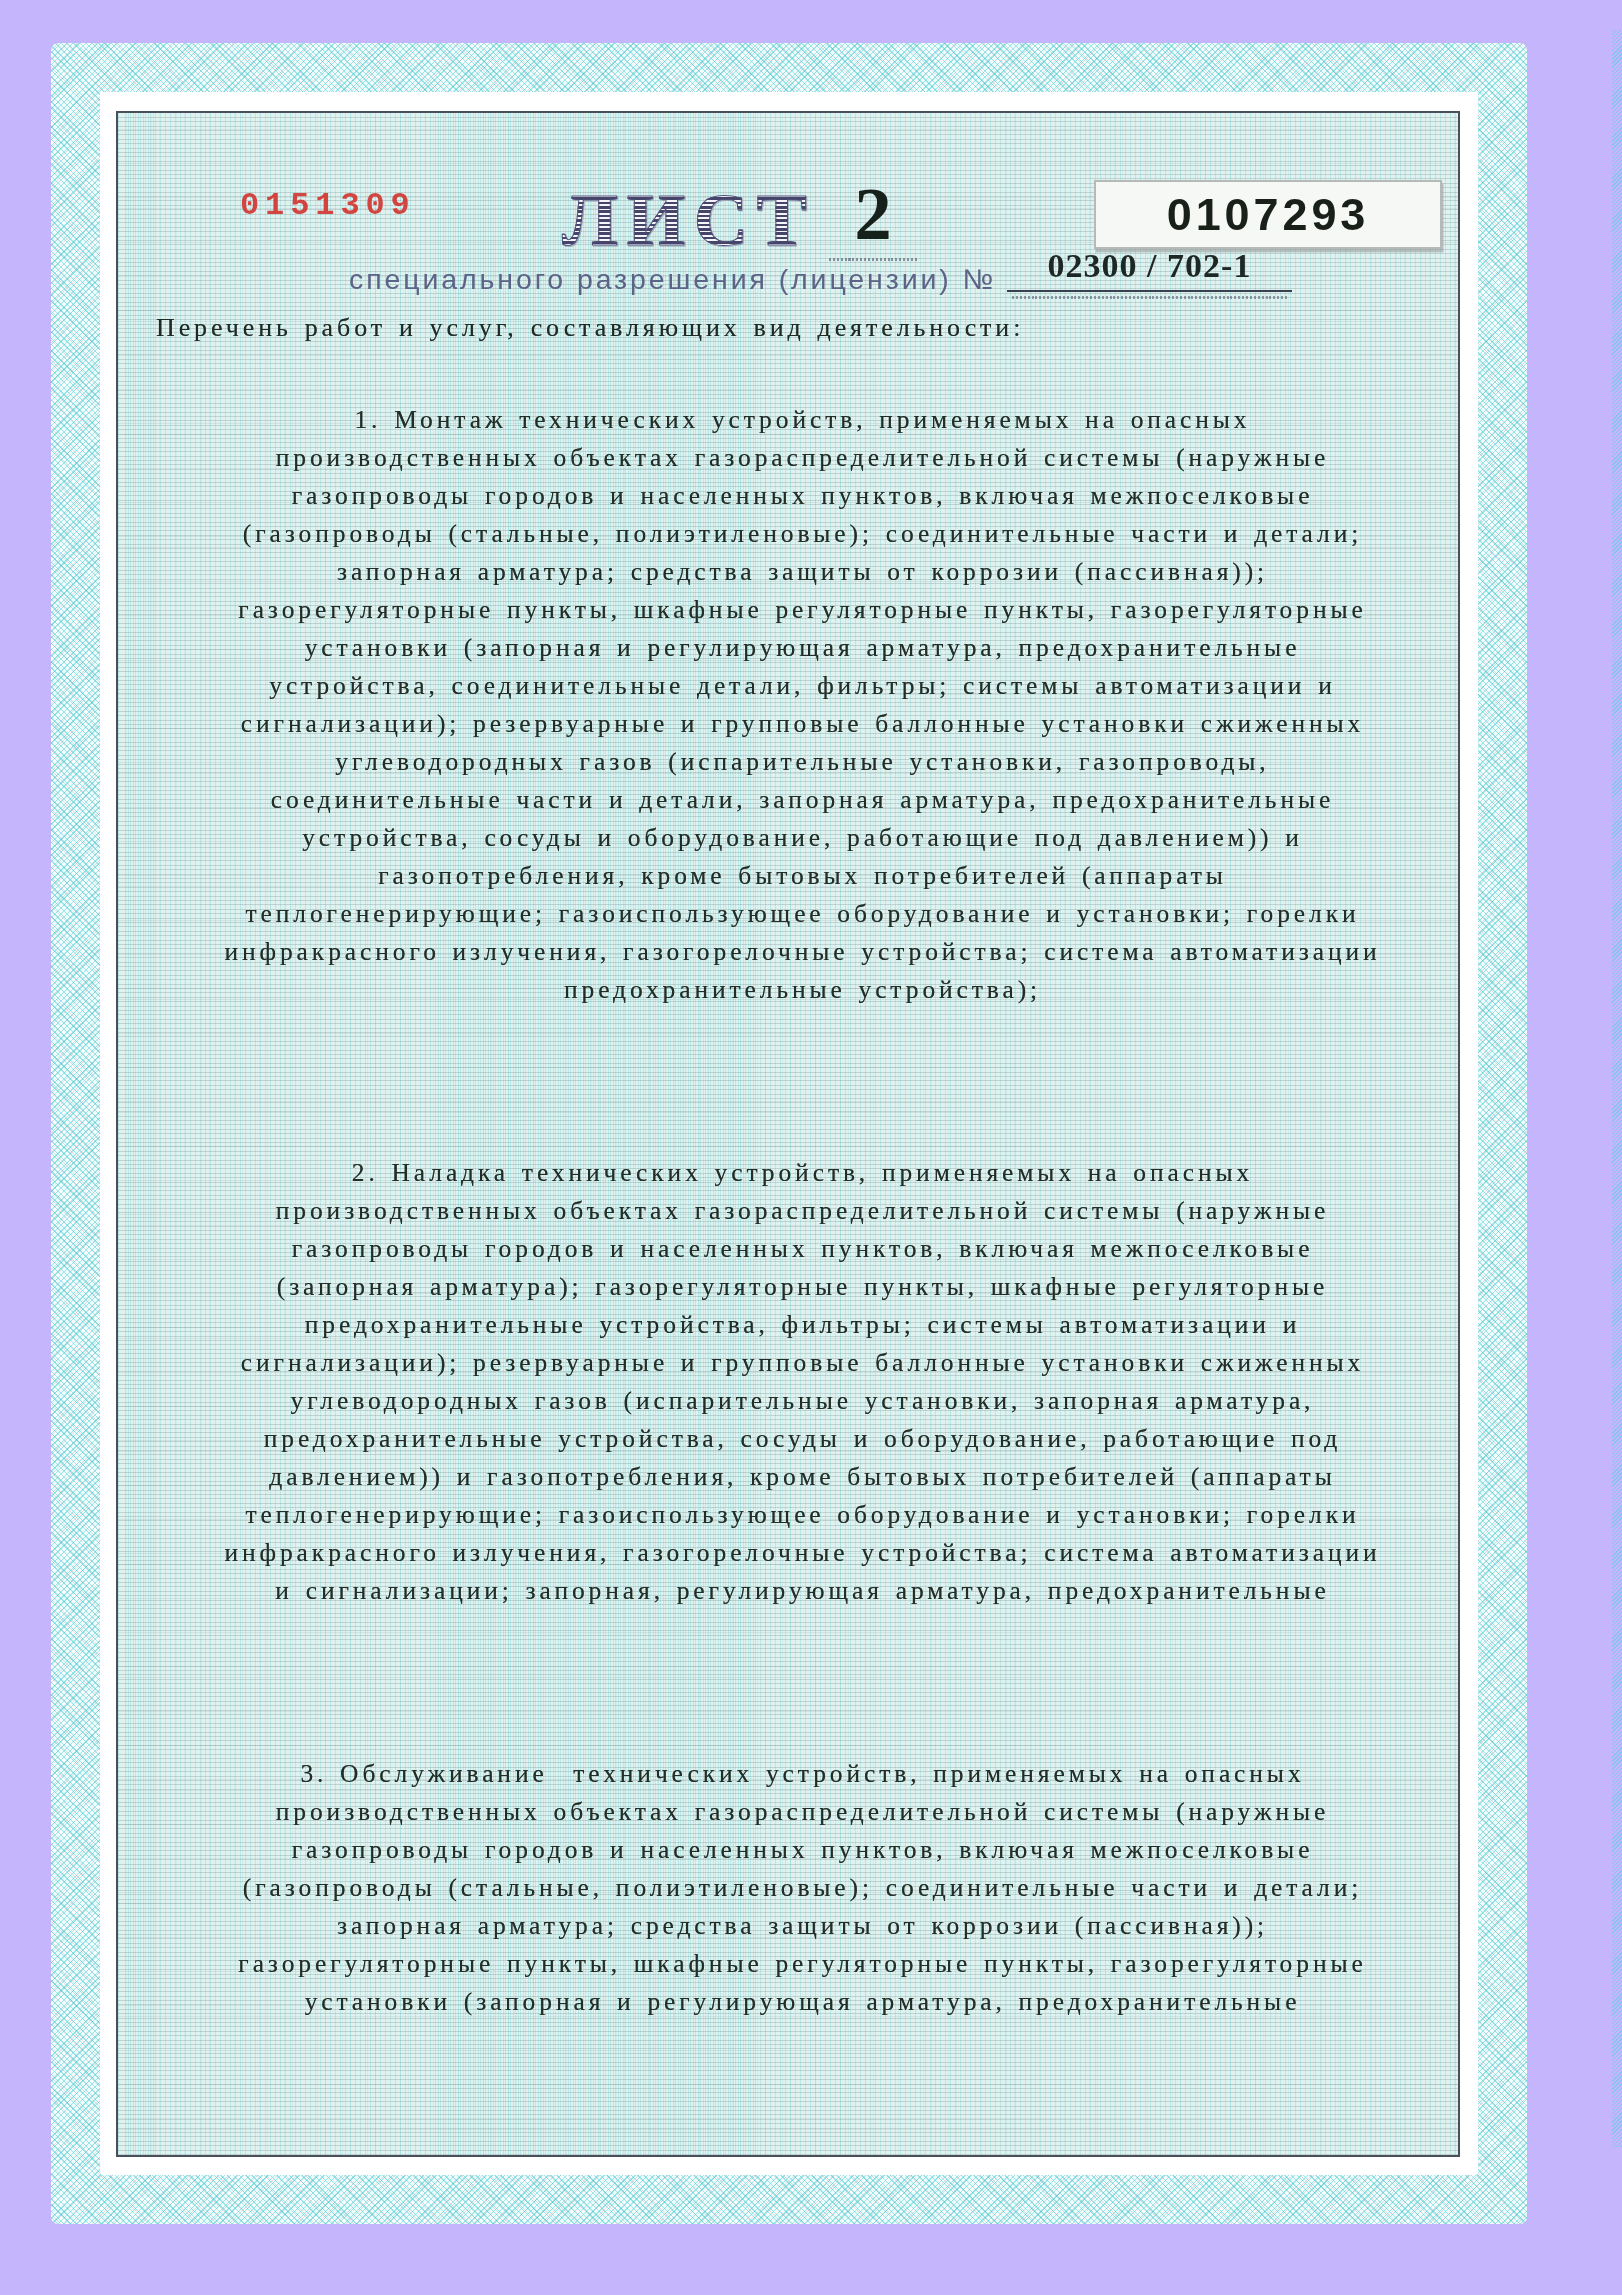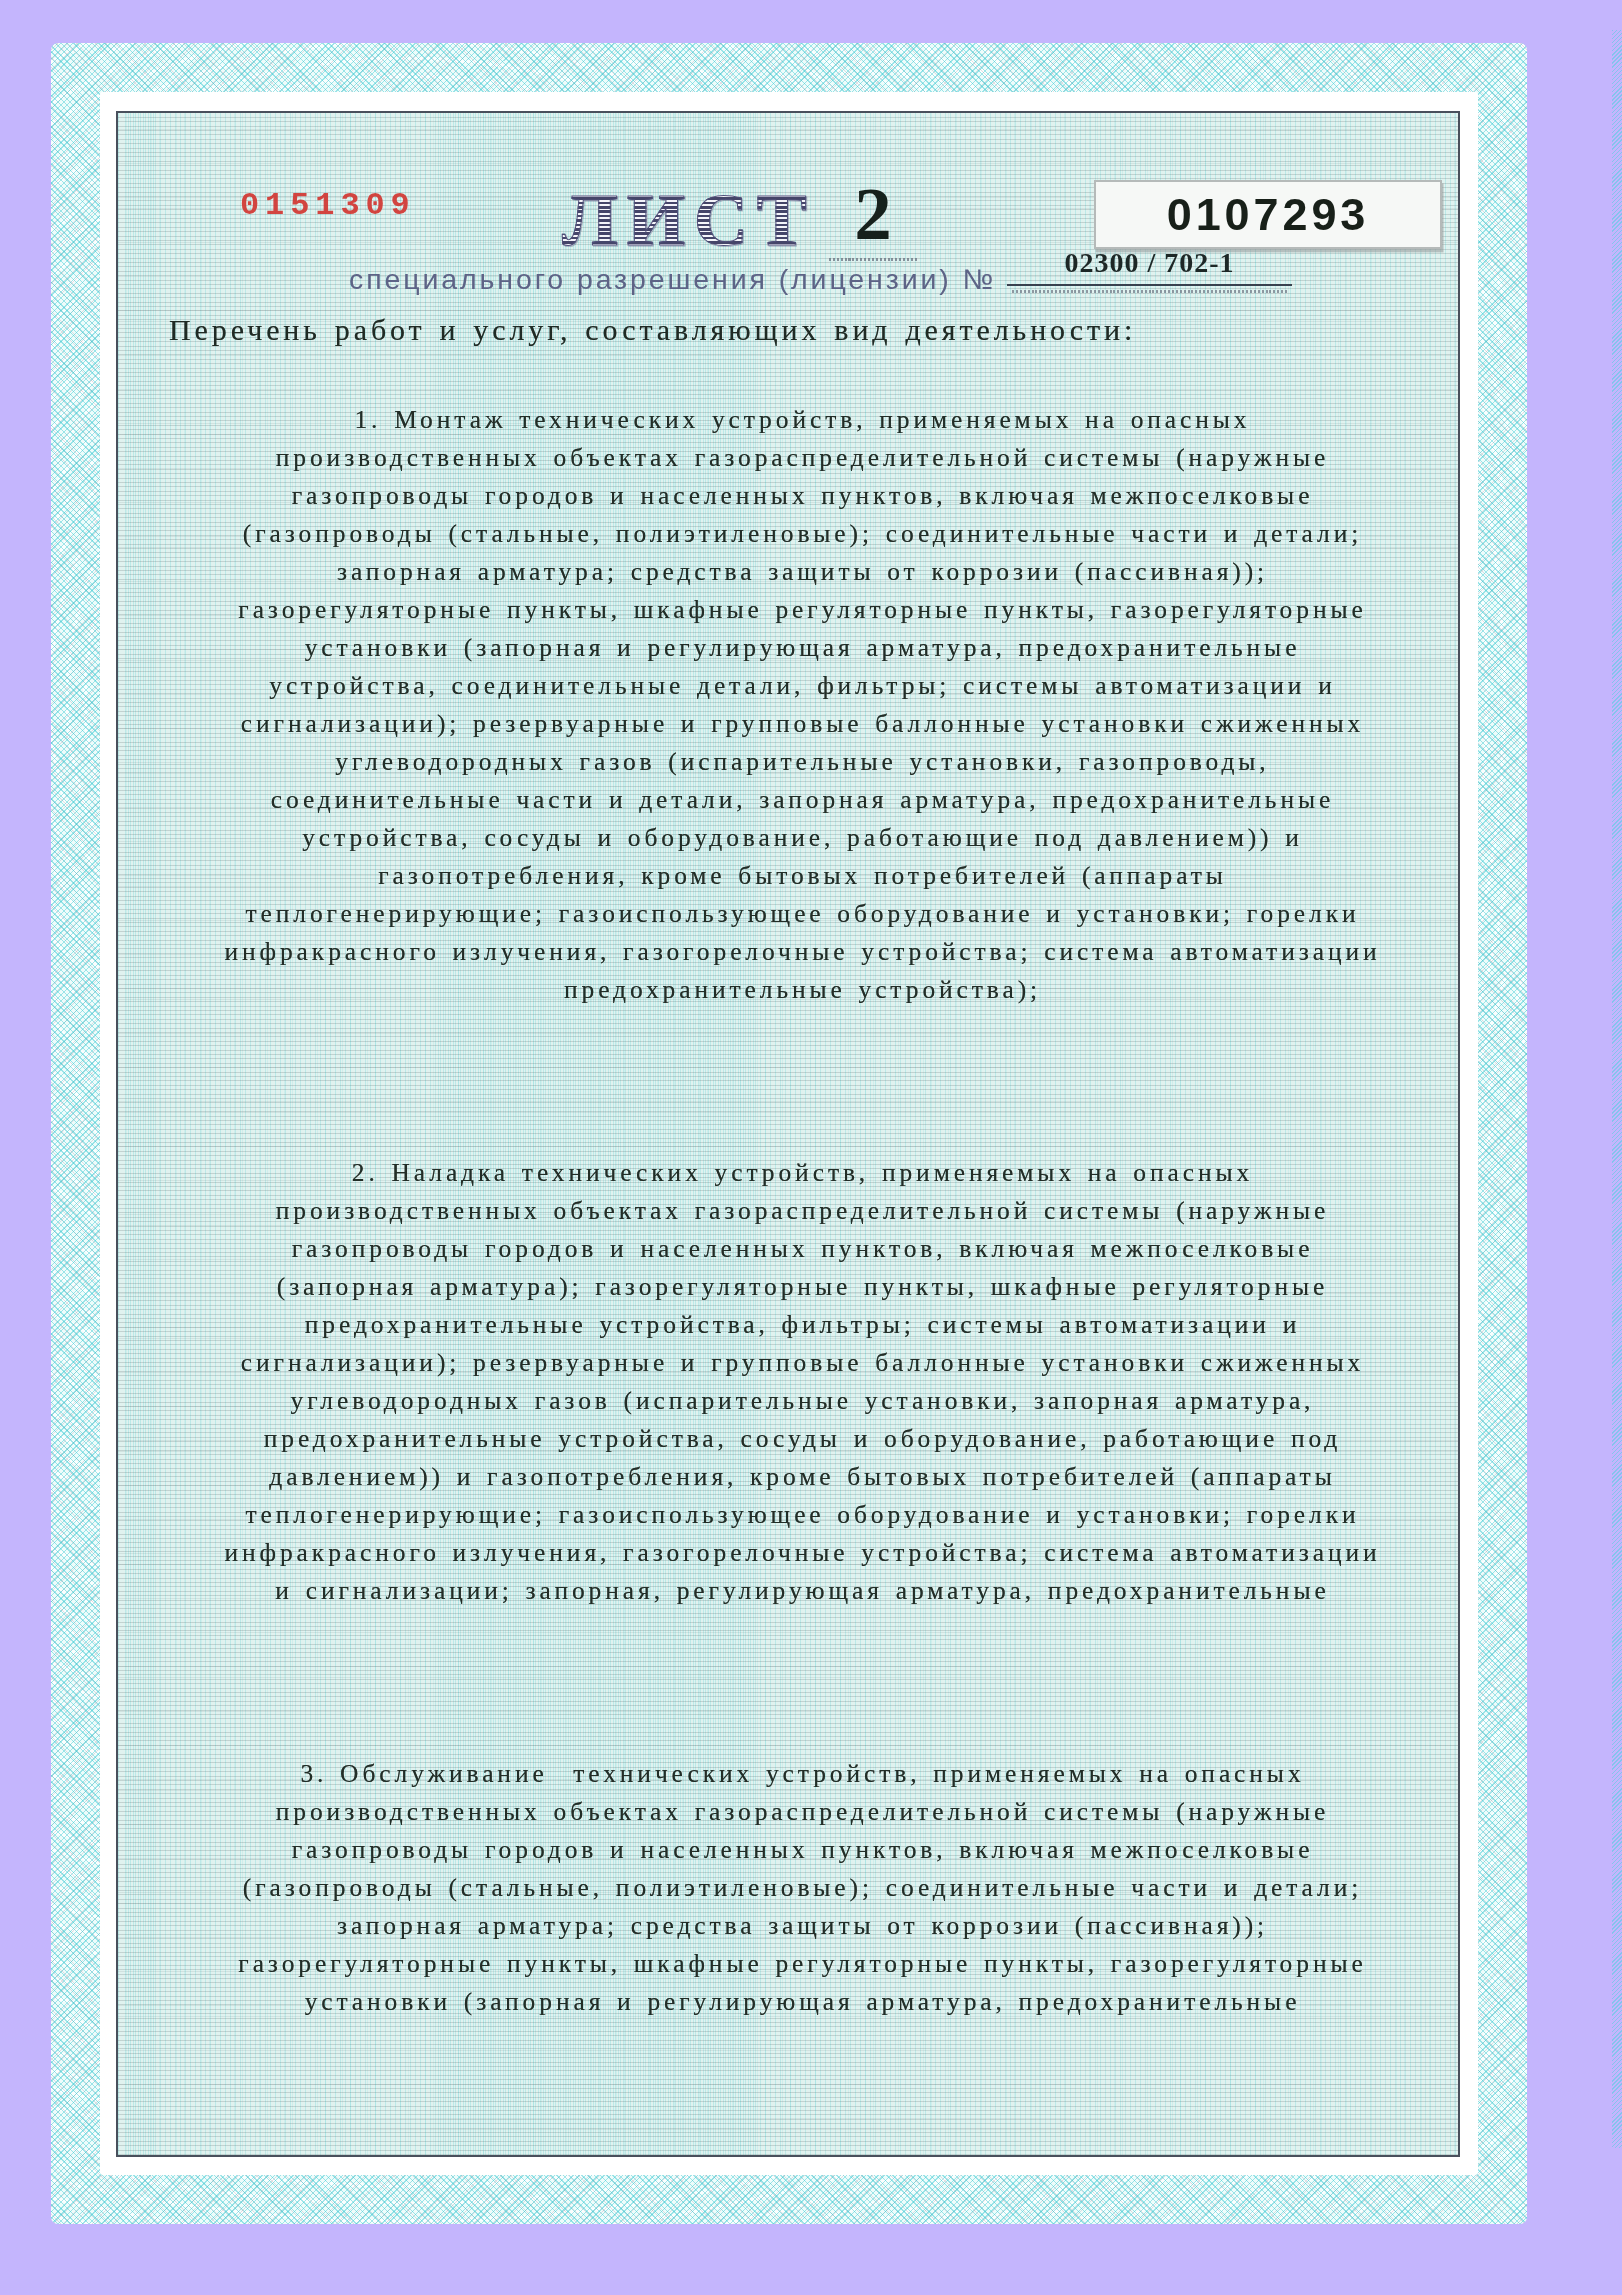--- a/index.html
+++ b/index.html
@@ -83,29 +83,29 @@
     letter-spacing:3.9px;color:#182019;
   }
   .subtitle{
     position:absolute;left:231px;top:150px;
     font-family:"Liberation Sans",sans-serif;font-size:28.5px;letter-spacing:2.9px;
     color:#5d6386;
   }
   .license-wrap{position:absolute;left:889px;top:134px;width:285px;}
   .license-num{
     display:block;text-align:center;
-    font-family:"Liberation Serif",serif;font-weight:bold;font-size:28px;
+    font-family:"Liberation Serif",serif;font-weight:bold;font-size:34px;
     letter-spacing:1px;color:#1d2726;
     border-bottom:2.9px solid #39414e;padding-bottom:4.9px;
   }
   .micro-2{width:275px;height:2.9px;margin:3.9px auto 0 auto;opacity:.7;}
 
   .intro{
-    position:absolute;left:51px;top:200px;
-    font-size:30px;letter-spacing:3.9px;word-spacing:2.5px;color:#1f2a24;
+    position:absolute;left:38px;top:200px;
+    font-size:26px;letter-spacing:3.9px;word-spacing:2.5px;color:#1f2a24;
     text-shadow:0 0 0.5px rgba(31,42,36,.55);white-space:pre;
   }
 
   
   .body-text{position:absolute;left:51px;top:288px;right:22px;text-align:center;}
   .para{margin:0 0 145px 0;}
   .para:last-child{margin-bottom:14px;}
   .line{
     font-size:25.5px;line-height:38px;letter-spacing:3.9px;word-spacing:2.5px;
     color:#222d27;white-space:pre;

